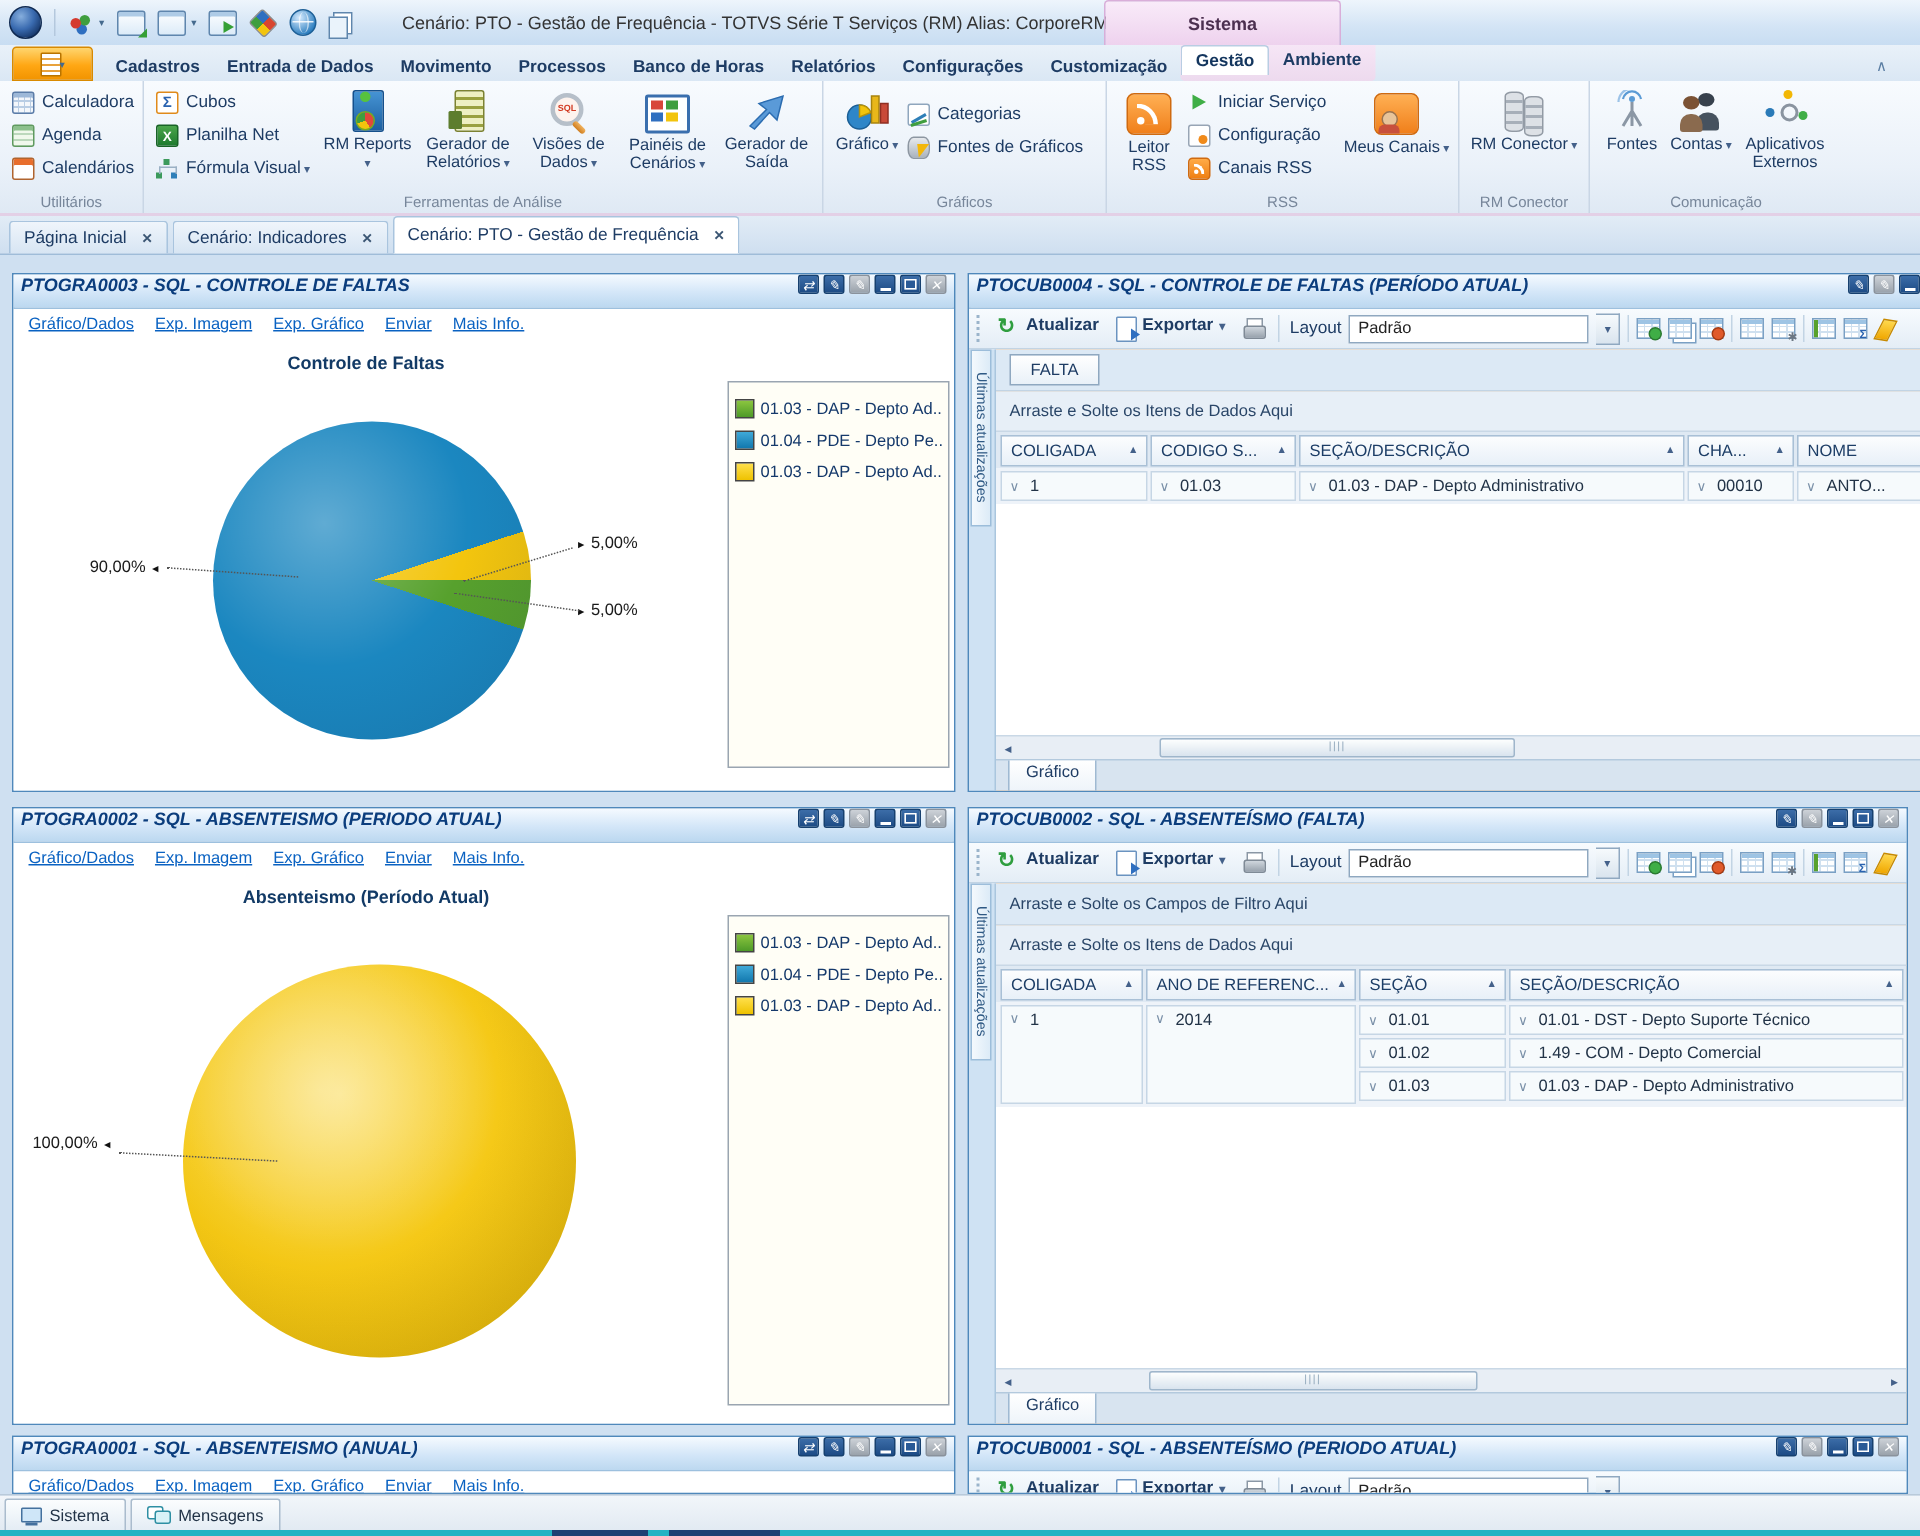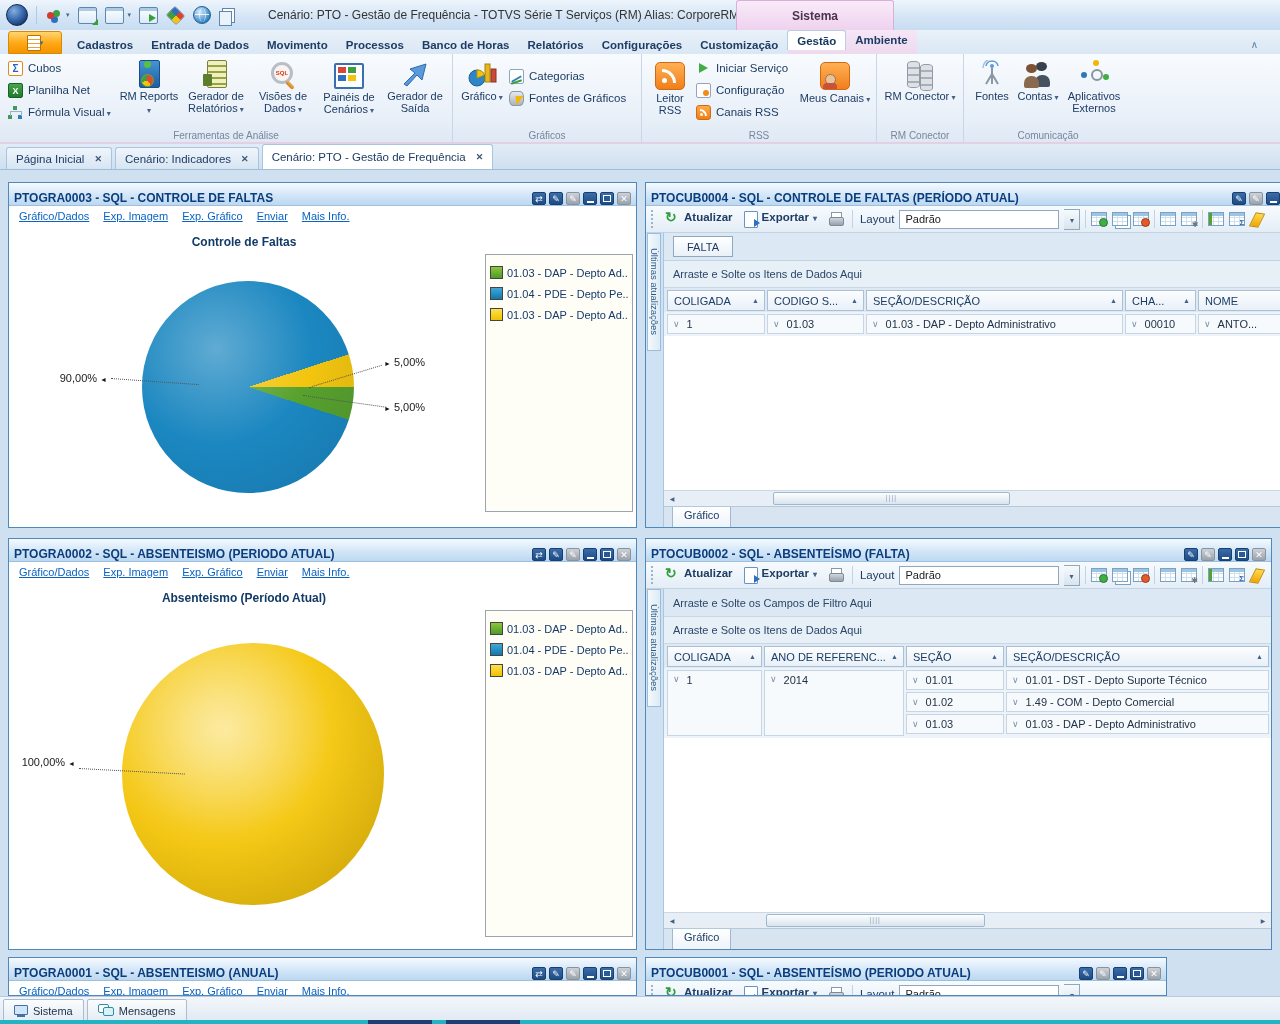--- a/index.html
+++ b/index.html
@@ -95,21 +95,21 @@
   
   .doctabs{position:absolute;top:144px;left:0;width:1280px;height:26px;background:linear-gradient(#e2ecf6,#cfdff0);border-bottom:1px solid #9fbcd8;display:flex;align-items:flex-end;padding-left:6px;box-sizing:border-box;}
   .dtab{height:21px;display:flex;align-items:center;padding:0 9px;font-size:11.5px;color:#1e3c64;background:linear-gradient(#eff5fb,#d7e5f3);border:1px solid #a9c4de;border-bottom:none;border-radius:3px 3px 0 0;margin-right:3px;white-space:nowrap;}
   .dtab.active{background:#fff;height:24px;}
   .close-x{margin-left:10px;font-size:9px;color:#3a5573;font-weight:bold;}
   .close-x::before{content:"✕";}
 
   
   .workspace{position:absolute;top:170px;left:0;width:1280px;height:826px;background:#cfe0f1;overflow:hidden;}
   .panel{position:absolute;background:#fff;border:1px solid #4f88bb;box-shadow:inset 0 0 0 1px #cfe3f4;overflow:hidden;box-sizing:border-box;}
-  .phead{height:22px;background:linear-gradient(#f5faff,#d3e6f8 55%,#bcd8f0);border-bottom:1px solid #9dc0de;display:flex;align-items:flex-end;padding:0 5px;}
+  .phead{height:22px;background:linear-gradient(#f5faff,#d3e6f8 55%,#bcd8f0);border-bottom:1px solid #9dc0de;display:flex;align-items:flex-start;padding:0 5px;font-style:italic;}
   .phead-title{font-size:12px;font-weight:bold;color:#0b3d7d;white-space:nowrap;overflow:hidden;}
   .phead-icons{margin-left:auto;display:flex;gap:3px;align-items:center;}
   .wic{width:14px;height:13px;border-radius:2px;display:flex;align-items:center;justify-content:center;font-size:9px;color:#fff;position:relative;box-sizing:border-box;}
   .wic.navy{background:linear-gradient(#3c6da8,#1d4b85);border:1px solid #16406f;}
   .wic.gray{background:linear-gradient(#cdd2d8,#9aa2ab);border:1px solid #8a929c;}
   .wic-sync::before{content:"⇄";}
   .wic-edit::before{content:"✎";}
   .wic-min::before{content:"";width:7px;height:2px;background:#fff;margin-top:6px;}
   .wic-rest::before{content:"";position:absolute;top:2px;right:2px;width:6px;height:5px;border:1px solid #fff;}
   .wic-rest::after{content:"";position:absolute;bottom:2px;left:2px;width:6px;height:5px;border:1px solid #fff;background:#2a5a96;}
@@ -239,20 +239,37 @@
     <div class="rtab">Configurações</div>
     <div class="rtab">Customização</div>
     <div class="ctxwrap">
       <div class="rtab active">Gestão</div>
       <div class="rtab">Ambiente</div>
     </div>
     <div class="collapse-ic">∧</div>
   </div>
 
   <div class="ribbon">
+    <div class="rgroup" style="width:96px">
+      <div class="scol">
+        <div class="sitem">
+            <span class="si si-calc"></span>
+            <span>Calculadora</span>
+          </div>
+        <div class="sitem">
+            <span class="si si-agenda"></span>
+            <span>Agenda</span>
+          </div>
+        <div class="sitem">
+            <span class="si si-cal"></span>
+            <span>Calendários</span>
+          </div>
+      </div>
+      <div class="rgroup-label">Utilitários</div>
+    </div>
 
     <div class="rgroup">
       <div class="scol" style="width:112px">
         <div class="sitem">
             <span class="si si-cubos"></span>
             <span>Cubos</span>
           </div>
         <div class="sitem">
             <span class="si si-xls"></span>
             <span>Planilha Net</span>
@@ -665,21 +682,21 @@
       </div>
       <div class="plinks">
         <span class="plink">Gráfico/Dados</span>
         <span class="plink">Exp. Imagem</span>
         <span class="plink">Exp. Gráfico</span>
         <span class="plink">Enviar</span>
         <span class="plink">Mais Info.</span>
       </div>
     </div>
 
-    <div class="panel" style="left:645px;top:787px;width:522px;height:39px;">
+    <div class="panel" style="left:645px;top:787px;width:627px;height:39px;">
       <div class="phead">
         <span class="phead-title">PTOCUB0001 - SQL - ABSENTEÍSMO (PERIODO ATUAL)</span>
         <div class="phead-icons">
           <span class="wic navy wic-edit"></span>
           <span class="wic gray wic-edit"></span>
           <span class="wic navy wic-min"></span>
           <span class="wic navy wic-rest"></span>
           <span class="wic gray wic-close"></span>
         </div>
       </div>

